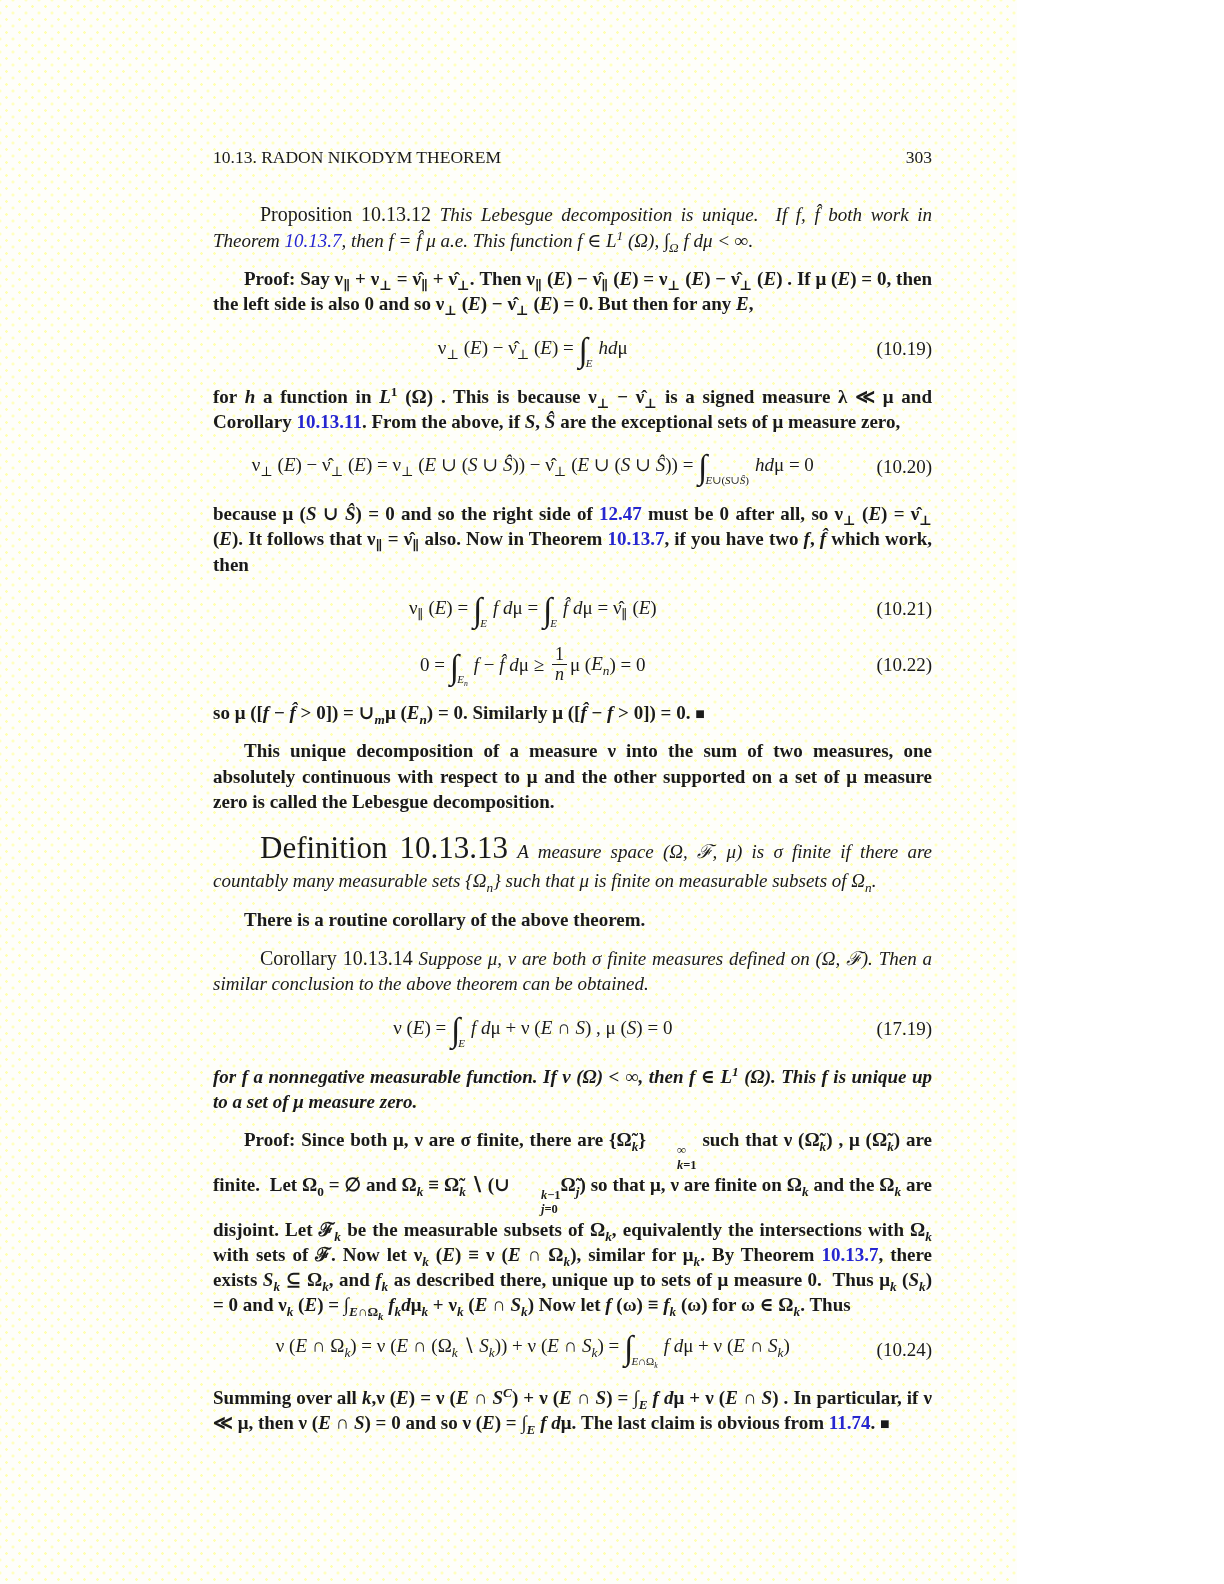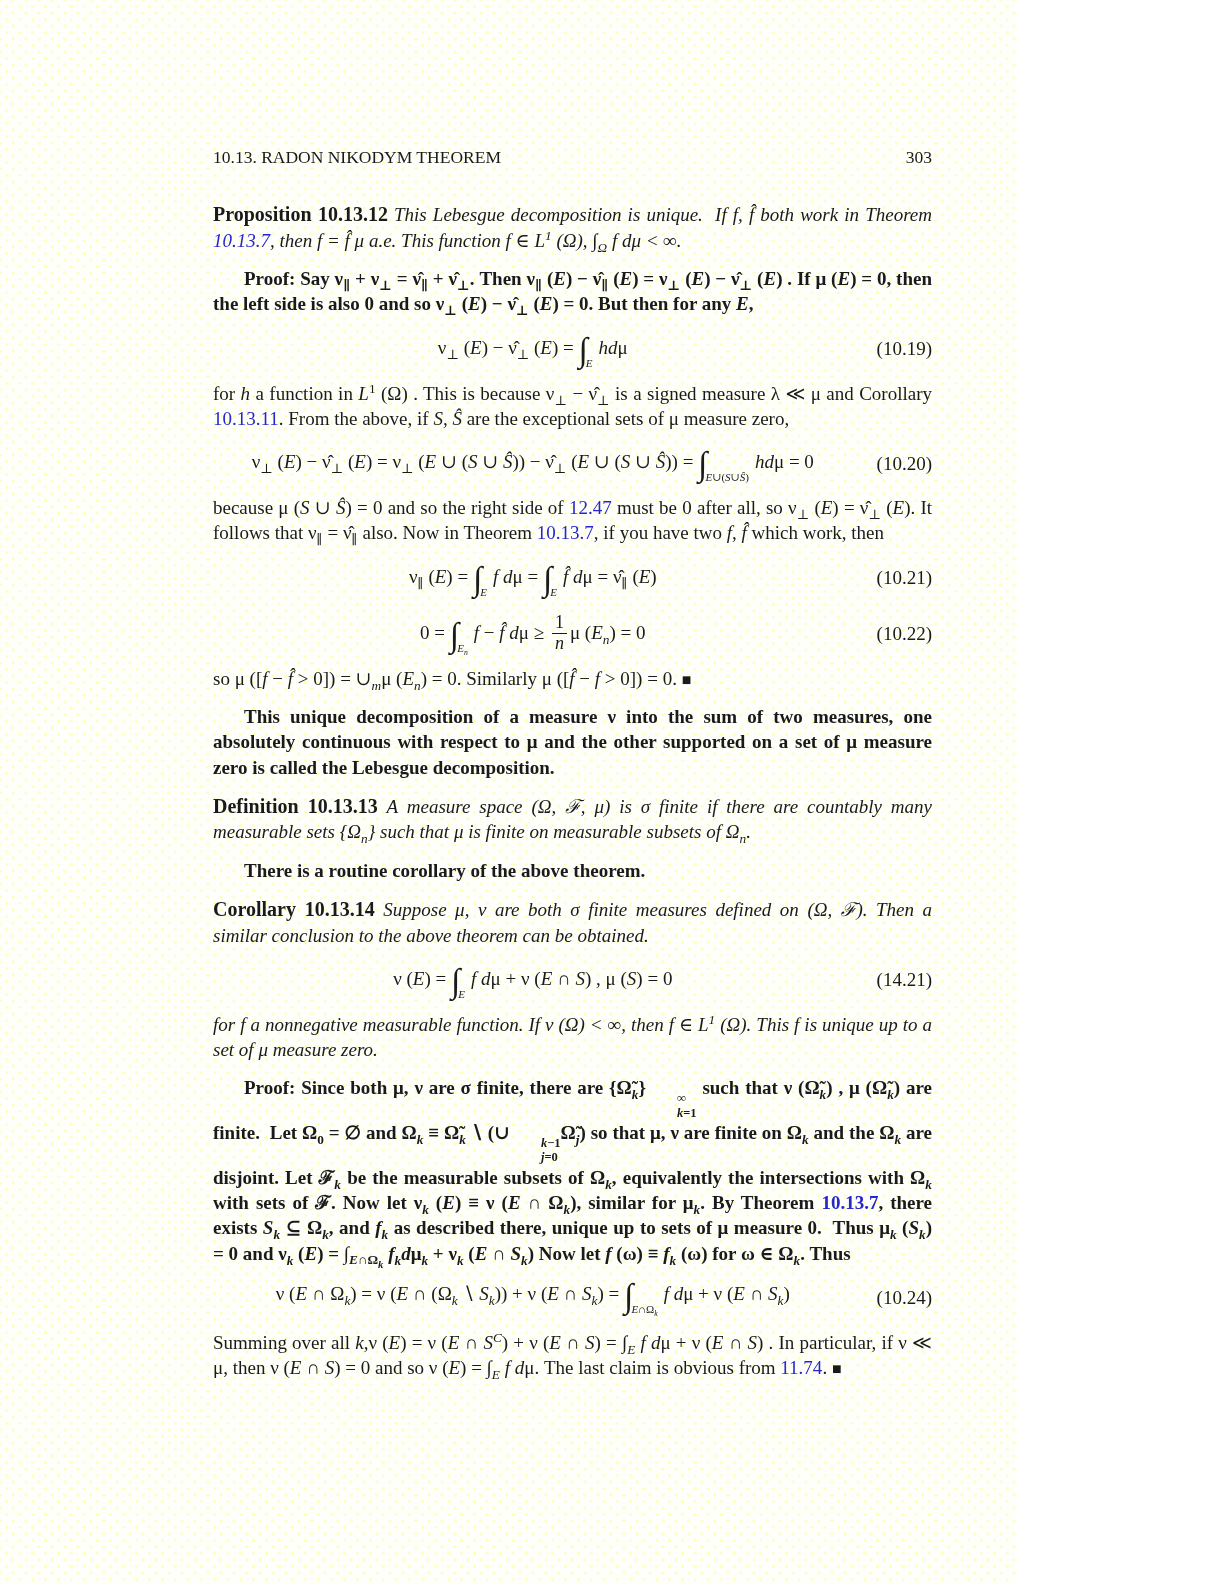--- a/index.html
+++ b/index.html
@@ -11,25 +11,25 @@
     background-image:
       radial-gradient(circle, var(--dot,#ffffae) 1.1px, rgba(255,255,255,0) 1.5px),
       radial-gradient(circle, var(--dot,#ffffae) 1.1px, rgba(255,255,255,0) 1.5px);
     background-size:13px 13px;
     background-position:0 0, 6.5px 6.5px;
   }
   .content { position:absolute; left:213px; top:146px; width:719px; font-size:19px; line-height:1.33; }
   .running-head { display:flex; justify-content:space-between; font-size:17.5px; margin-bottom:32px; }
   p { text-align:justify; }
   .para { margin-top:13px;font-weight:bold; }
-  .flush { text-indent:0; margin-top:2px; }
+  .flush { text-indent:0; margin-top:11px;font-weight:bold; }
   .indent { text-indent:31px; }
   .thm { margin-top:13px; }
-  .thm-label { font-weight:bold; font-size:20px; }
-  .big .thm-label { font-size:20px; }
+  .thm-label { font-weight:normal; font-size:20px;margin-left:47px; }
+  .big .thm-label { font-size:31px; }
   .equation { display:flex; align-items:center; margin:8px 0; min-height:48px;gap:24px; }
   .eq-body { flex:1; text-align:center; }
   .eq-num { text-align:right; white-space:nowrap;font-family:Liberation Serif, serif; }
   sub, sup { line-height:0; font-size:70%; }
   sub sub { font-size:80%; }
   .bigint { font-size:34px; line-height:0; vertical-align:-7px; font-style:normal; }
   .intsub { display:inline-block; font-size:11px; vertical-align:-13px; margin-left:-2px; margin-right:6px; line-height:0; }
   .supsub { display:inline-flex; flex-direction:column; align-items:flex-start; font-size:12.5px; line-height:1.15; vertical-align:-8px; }
   .frac { display:inline-block; vertical-align:-10px; text-align:center; line-height:1.1; margin:0 3px; font-size:18px; }
   .fnum { display:block; border-bottom:1.3px solid var(--text,#1a1a1a); padding:0 3px; }
@@ -82,21 +82,21 @@
     <p class="para indent">This unique decomposition of a measure ν into the sum of two measures, one absolutely continuous with respect to μ and the other supported on a set of μ measure zero is called the Lebesgue decomposition.</p>
 
     <p class="thm big"><span class="thm-label">Definition 10.13.13</span> <span><i>A measure space (Ω, ℱ, μ) is σ finite if there are countably many measurable sets {Ω<sub>n</sub>} such that μ is finite on measurable subsets of Ω<sub>n</sub>.</i></span></p>
 
     <p class="para indent">There is a routine corollary of the above theorem.</p>
 
     <p class="thm"><span class="thm-label">Corollary 10.13.14</span> <span><i>Suppose μ, ν are both σ finite measures defined on (Ω, ℱ). Then a similar conclusion to the above theorem can be obtained.</i></span></p>
 
     <div class="equation">
       <span class="eq-body">ν (<i>E</i>) = <span class="bigint">∫</span><span class="intsub"><i>E</i></span><i>f d</i>μ + ν (<i>E</i> ∩ <i>S</i>) , μ (<i>S</i>) = 0</span>
-      <span class="eq-num">(14.21)</span>
+      <span class="eq-num">(17.19)</span>
     </div>
 
     <p class="flush"><i>for f a nonnegative measurable function. If ν (Ω) &lt; ∞, then f ∈ L<sup>1</sup> (Ω). This f is unique up to a set of μ measure zero.</i></p>
 
     <p class="para indent"><b>Proof:</b> Since both μ, ν are σ finite, there are {Ω̃<sub><i>k</i></sub>}<span class="supsub">
           <span>∞</span>
           <span><i>k</i>=1</span>
         </span> such that ν (Ω̃<sub><i>k</i></sub>) , μ (Ω̃<sub><i>k</i></sub>) are finite.&nbsp; Let Ω<sub>0</sub> = ∅ and Ω<sub><i>k</i></sub> ≡ Ω̃<sub><i>k</i></sub> ∖ (∪<span class="supsub">
           <span><i>k</i>−1</span>
           <span><i>j</i>=0</span>

